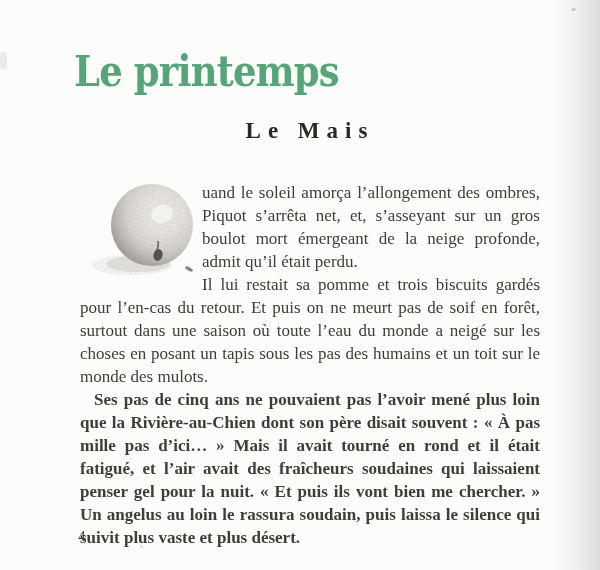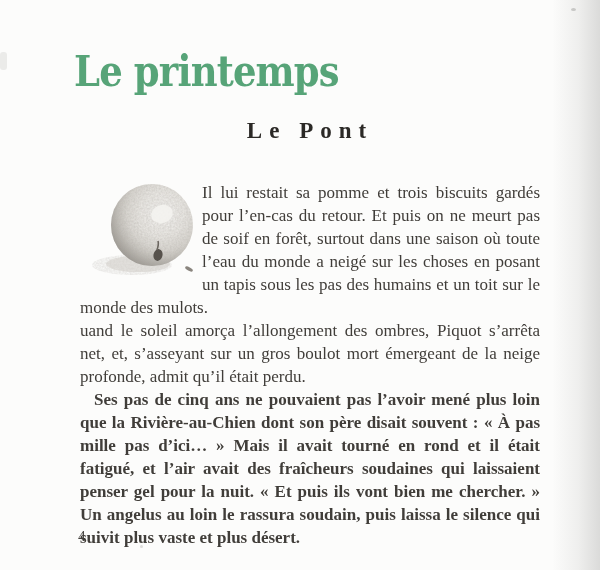--- a/index.html
+++ b/index.html
@@ -81,21 +81,21 @@
     line-height: 1.2;
   }
 </style>
 </head>
 <body>
 
 <div class="page" style="background: rgb(252, 252, 251);">
 
   <h1 class="section-title" style="color: rgb(87, 164, 120);">Le printemps</h1>
 
-  <h2 class="chapter-title" style="color: rgb(43, 41, 38);">Le Pont</h2>
+  <h2 class="chapter-title" style="color: rgb(43, 41, 38);">Le Mais</h2>
 
   <div class="body-text" style="color: rgb(64, 61, 57);">
     <span class="apple-float">
       <svg width="108" height="95" viewBox="0 0 108 95" aria-hidden="true">
         <defs>
           <radialGradient id="sphereG" cx="0.62" cy="0.36" r="0.78">
             <stop offset="0" stop-color="#f8f7f5"></stop>
             <stop offset="0.35" stop-color="#edebe7"></stop>
             <stop offset="0.68" stop-color="#d2cfc9"></stop>
             <stop offset="0.9" stop-color="#aeaaa3"></stop>
@@ -116,22 +116,22 @@
         <ellipse cx="46" cy="83" rx="32" ry="8" fill="#cdcac4" opacity="0.5"></ellipse>
         <circle cx="60" cy="44" r="41" fill="url(#sphereG)"></circle>
         <circle cx="60" cy="44" r="41" fill="url(#rimG)"></circle>
         <circle cx="60" cy="44" r="41" fill="#777" filter="url(#stipple)" opacity="0.75"></circle>
         <ellipse cx="70" cy="33" rx="11" ry="9" fill="#f4f3f0" opacity="0.9" transform="rotate(-14 70 33)"></ellipse>
         <ellipse cx="66" cy="74" rx="4.5" ry="6" fill="#57524c" transform="rotate(12 66 74)"></ellipse>
         <path d="M65 69 q2 -6 1 -9" stroke="#6b665f" stroke-width="1.6" fill="none"></path>
         <ellipse cx="97" cy="88" rx="4.2" ry="1.8" fill="#8a857e" transform="rotate(28 97 88)"></ellipse>
       </svg>
     </span>
+    <p>uand le soleil amorça l’allongement des ombres, Piquot s’arrêta net, et, s’asseyant sur un gros boulot mort émergeant de la neige profonde, admit qu’il était perdu.</p>
     <p>Il lui restait sa pomme et trois biscuits gardés pour l’en-cas du retour. Et puis on ne meurt pas de soif en forêt, surtout dans une saison où toute l’eau du monde a neigé sur les choses en posant un tapis sous les pas des humains et un toit sur le monde des mulots.</p>
-    <p>uand le soleil amorça l’allongement des ombres, Piquot s’arrêta net, et, s’asseyant sur un gros boulot mort émergeant de la neige profonde, admit qu’il était perdu.</p>
     <p class="para-indent-small">Ses pas de cinq ans ne pouvaient pas l’avoir mené plus loin que la Rivière-au-Chien dont son père disait souvent : « À pas mille pas d’ici… » Mais il avait tourné en rond et il était fatigué, et l’air avait des fraîcheurs soudaines qui laissaient penser gel pour la nuit. « Et puis ils vont bien me chercher. » Un angelus au loin le rassura soudain, puis laissa le silence qui suivit plus vaste et plus désert.</p>
   </div>
 
   <div class="page-number" style="color: rgb(64, 61, 57);">4</div>
 
   <div class="scan-smudge"></div>
   <div class="scan-speck-1"></div>
   <div class="scan-speck-2"></div>
   <div class="scan-edge"></div>
 </div>

